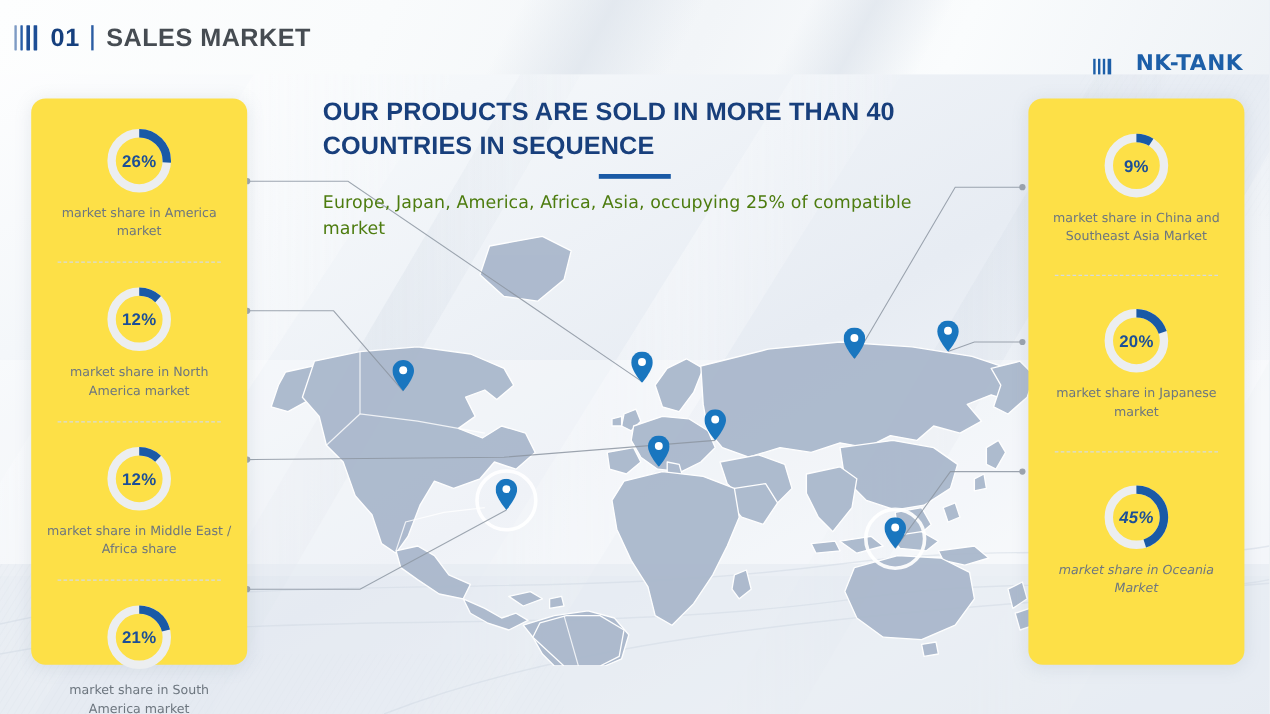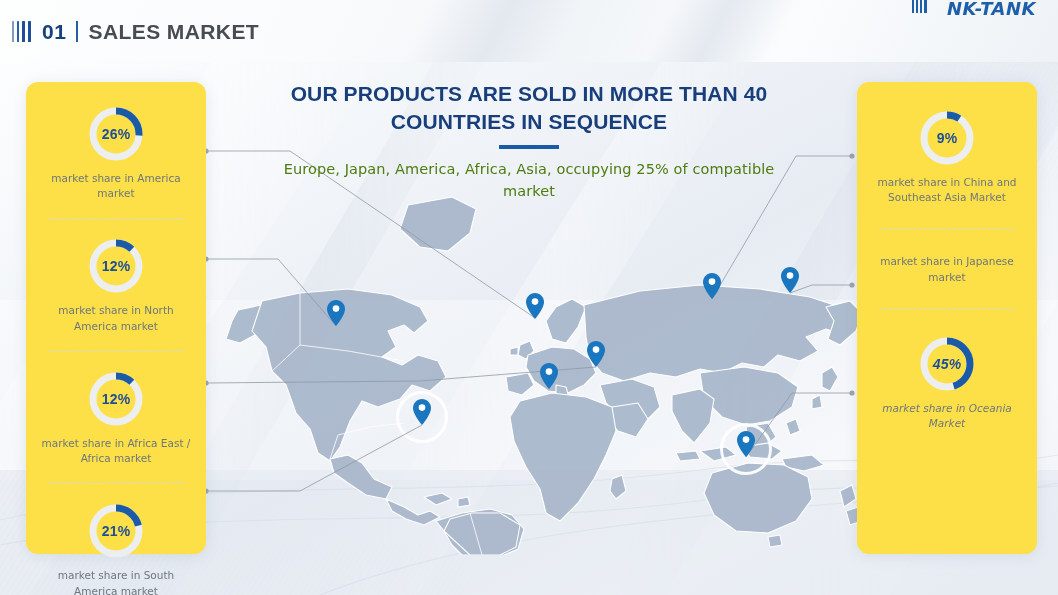--- a/index.html
+++ b/index.html
@@ -47,34 +47,34 @@
   #num-01 {
     color: #16407e; font-size: 21px; font-weight: 700; letter-spacing: .6px;
     margin: 0 9px 0 11px; line-height: 1;
   }
   .divider-bar { width: 2px; height: 21px; background: #2b5da3; margin-right: 11px; }
   #header-title {
     color: #464c52; font-size: 21px; font-weight: 700; letter-spacing: .4px; line-height: 1;
   }
   #logo {
     position: absolute; right: 22px; top: 0; height: 62px;
-    display: flex; align-items: flex-start; gap: 20px; font-style: italic;
+    display: flex; align-items: flex-end; gap: 20px;
   }
   .logo-bars { display: flex; gap: 2px; align-items: center; }
   .logo-bar { width: 2px; height: 13px; background: #1d5fa8; }
   .logo-bar.b2 { width: 3px; }
   #logo-text {
     color: #1d5fa8; font-size: 18px; font-weight: 700; letter-spacing: .5px;
     font-family: "DejaVu Sans", sans-serif; line-height: 1;
   }
 
   
   #titleblock {
     position: absolute; left: 269px; top: 80px; width: 520px;
-    text-align: center; z-index: 4;
+    z-index: 4;
   }
   #main-title {
     color: #183f7c; font-size: 21px; font-weight: 700; line-height: 1.33;
     letter-spacing: .1px;
   }
   #title-rule {
     width: 60px; height: 4px; background: #1a5aa6; margin: 9px auto 10px auto;
   }
   #subtitle {
     color: #4d7c0f; font-size: 14.5px; line-height: 1.5;
@@ -354,21 +354,21 @@
       </div>
     <div class="stat-sep"></div>
       <div class="stat" style="padding-top:17px;padding-bottom:17px;">
         <div class="donut-wrap">
           <svg width="60" height="60" viewBox="0 0 60 60">
     <circle cx="30" cy="30" r="23" fill="none" stroke="#eceef0" stroke-width="7"></circle>
     <circle cx="30" cy="30" r="23" fill="none" stroke="#1a5aa6" stroke-width="7" stroke-dasharray="17.341591447815656 127.17167061731482" stroke-linecap="butt" transform="rotate(-90 30 30)"></circle>
   </svg>
           <div class="donut-label">12%</div>
         </div>
-        <div class="stat-text">market share in Africa East / Africa market</div>
+        <div class="stat-text">market share in Middle East / Africa share</div>
       </div>
     <div class="stat-sep"></div>
       <div class="stat" style="padding-top:17px;padding-bottom:17px;">
         <div class="donut-wrap">
           <svg width="60" height="60" viewBox="0 0 60 60">
     <circle cx="30" cy="30" r="23" fill="none" stroke="#eceef0" stroke-width="7"></circle>
     <circle cx="30" cy="30" r="23" fill="none" stroke="#1a5aa6" stroke-width="7" stroke-dasharray="30.3477850336774 114.16547703145308" stroke-linecap="butt" transform="rotate(-90 30 30)"></circle>
   </svg>
           <div class="donut-label">21%</div>
         </div>
@@ -382,20 +382,27 @@
           <svg width="60" height="60" viewBox="0 0 60 60">
     <circle cx="30" cy="30" r="23" fill="none" stroke="#eceef0" stroke-width="7"></circle>
     <circle cx="30" cy="30" r="23" fill="none" stroke="#1a5aa6" stroke-width="7" stroke-dasharray="13.006193585861743 131.50706847926872" stroke-linecap="butt" transform="rotate(-90 30 30)"></circle>
   </svg>
           <div class="donut-label">9%</div>
         </div>
         <div class="stat-text">market share in China and Southeast Asia Market</div>
       </div>
     <div class="stat-sep"></div>
       <div class="stat" style="padding-top:24px;padding-bottom:24px;">
+        <div class="donut-wrap">
+          <svg width="60" height="60" viewBox="0 0 60 60">
+    <circle cx="30" cy="30" r="23" fill="none" stroke="#eceef0" stroke-width="7"></circle>
+    <circle cx="30" cy="30" r="23" fill="none" stroke="#1a5aa6" stroke-width="7" stroke-dasharray="28.902652413026097 115.61060965210439" stroke-linecap="butt" transform="rotate(-90 30 30)"></circle>
+  </svg>
+          <div class="donut-label">20%</div>
+        </div>
         <div class="stat-text">market share in Japanese market</div>
       </div>
     <div class="stat-sep"></div>
       <div class="stat" style="padding-top:24px;padding-bottom:24px;font-style:italic;">
         <div class="donut-wrap">
           <svg width="60" height="60" viewBox="0 0 60 60">
     <circle cx="30" cy="30" r="23" fill="none" stroke="#eceef0" stroke-width="7"></circle>
     <circle cx="30" cy="30" r="23" fill="none" stroke="#1a5aa6" stroke-width="7" stroke-dasharray="65.03096792930872 79.48229413582176" stroke-linecap="butt" transform="rotate(-90 30 30)"></circle>
   </svg>
           <div class="donut-label">45%</div>

